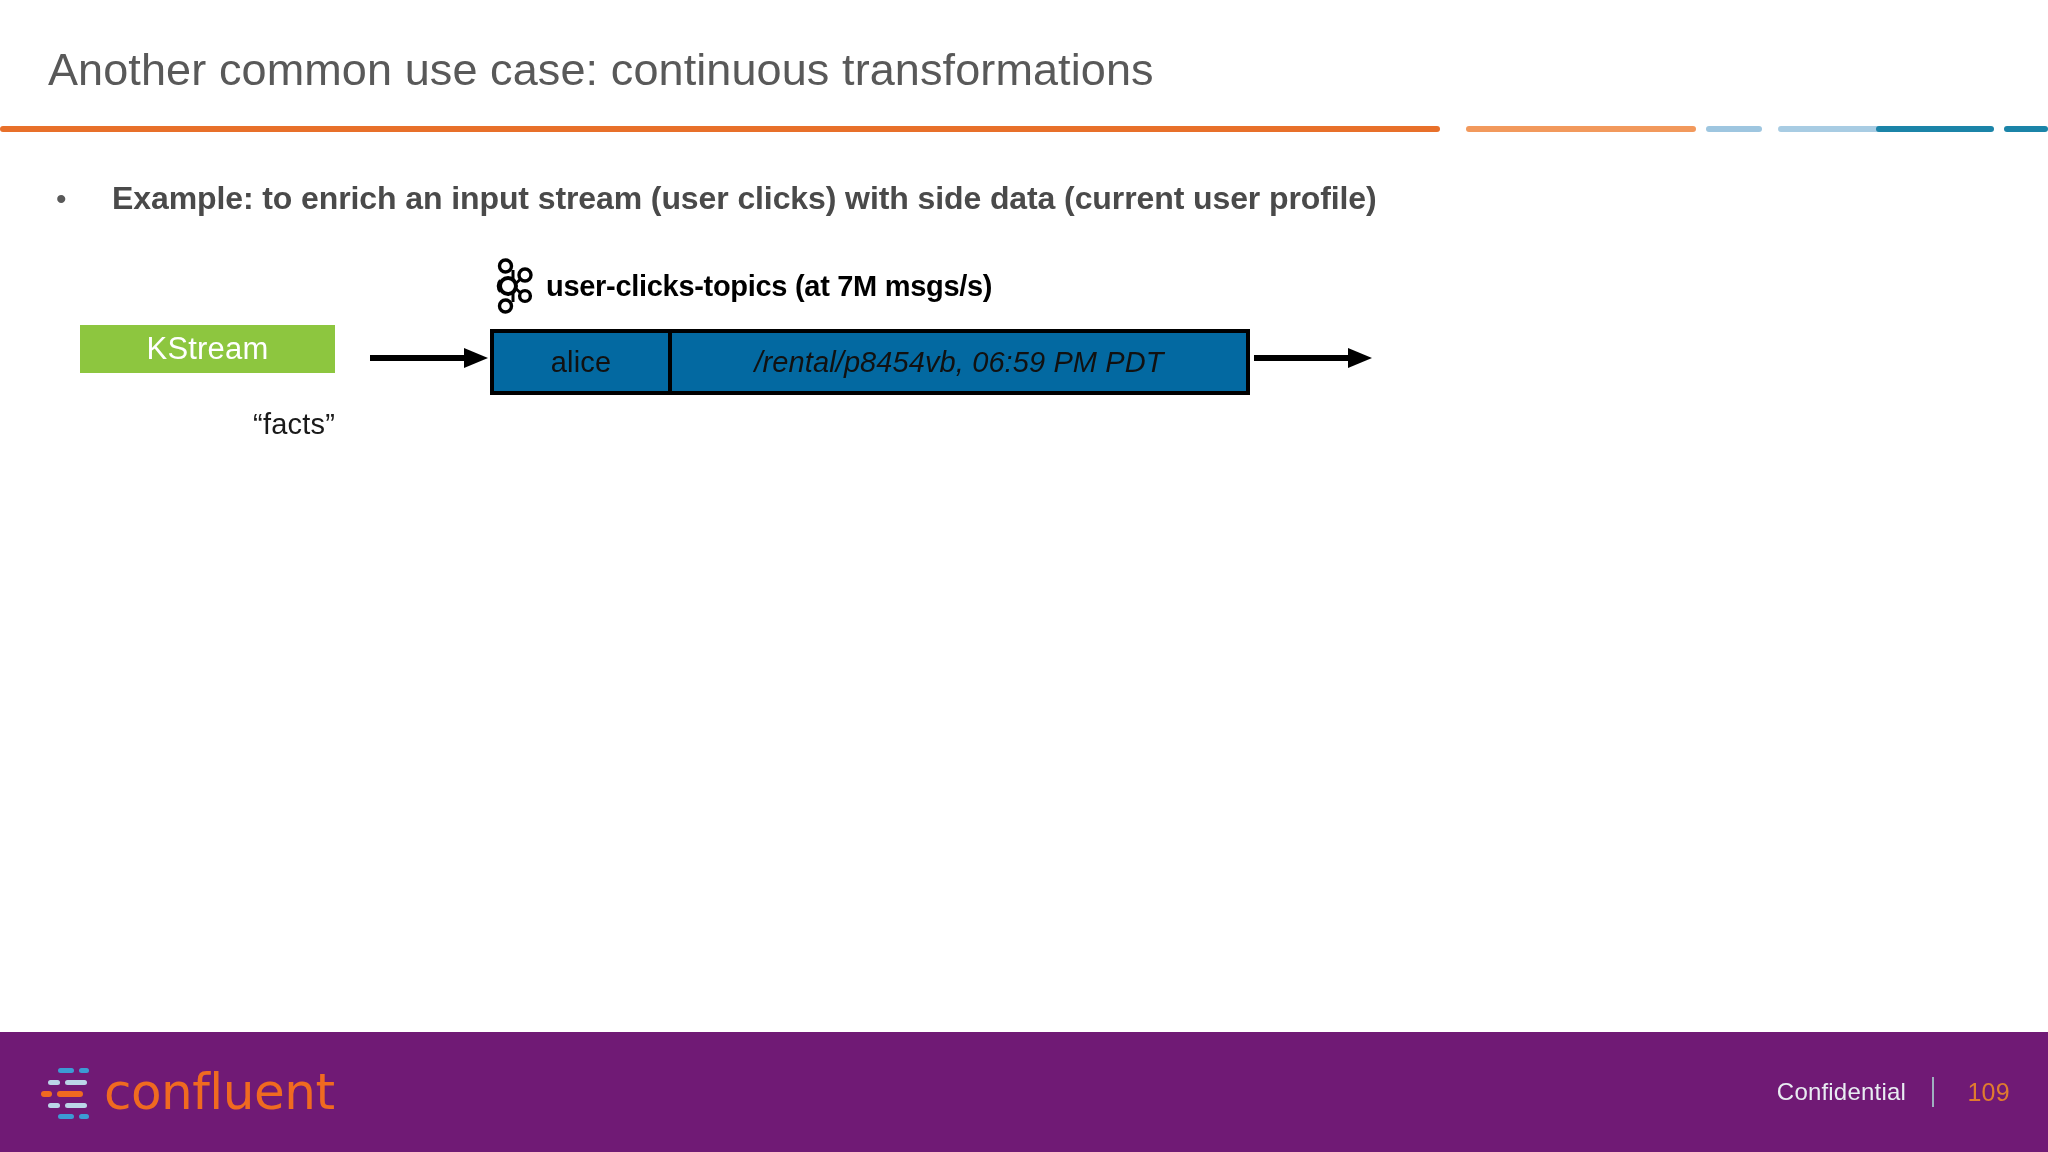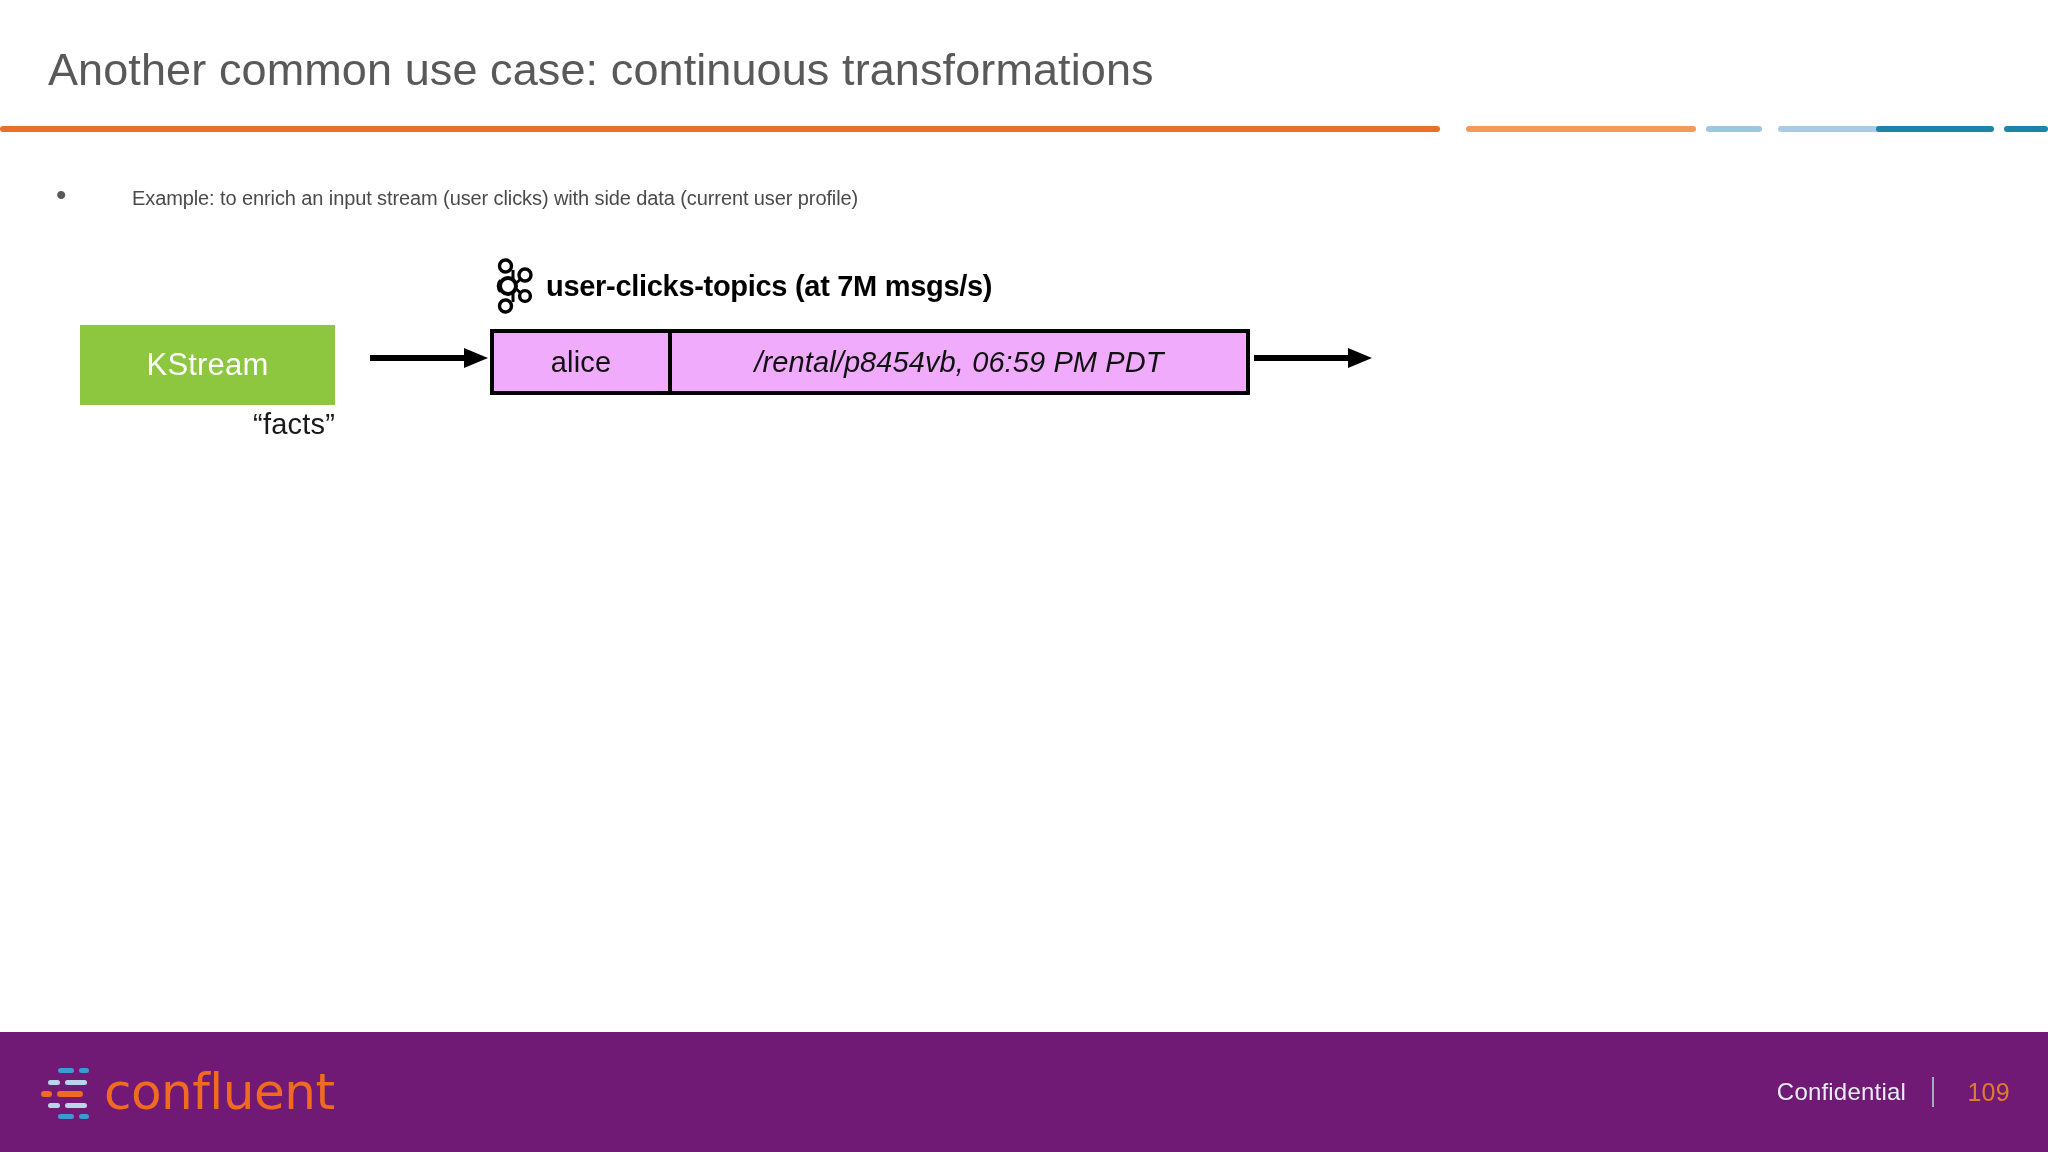--- a/index.html
+++ b/index.html
@@ -61,25 +61,24 @@
     white-space: nowrap;
   }
   .bullet-dot {
     font-size: 30px;
     color: #595959;
     line-height: 1;
     width: 56px;
     display: inline-block;
   }
   .bullet-text {
-    font-size: 20px;
-    font-weight: normal;
+    font-size: 32px;
+    font-weight: bold;
     color: #4a4a4a;
     letter-spacing: -0.1px;
-    margin-left: 20px;
   }
 
   
   .topic-label {
     position: absolute;
     left: 492px;
     top: 258px;
     display: flex;
     align-items: center;
     white-space: nowrap;
@@ -97,21 +96,21 @@
     color: #000000;
     letter-spacing: -0.3px;
   }
 
   
   .kstream-box {
     position: absolute;
     left: 80px;
     top: 325px;
     width: 255px;
-    height: 80px;
+    height: 48px;
     background: #8DC63F;
     display: flex;
     align-items: center;
     justify-content: center;
   }
   .kstream-label {
     font-size: 31px;
     color: #ffffff;
     font-weight: 400;
     letter-spacing: 0.2px;
@@ -133,21 +132,21 @@
     display: block;
   }
 
   
   .record-box {
     position: absolute;
     left: 490px;
     top: 329px;
     height: 58px;
     border: 4px solid #000000;
-    background: #f0abfc;
+    background: #0369a1;
     display: flex;
     align-items: stretch;
     text-align: right;
   }
   .record-key {
     width: 174px;
     display: flex;
     align-items: center;
     justify-content: center;
     border-right: 4px solid #000000;

